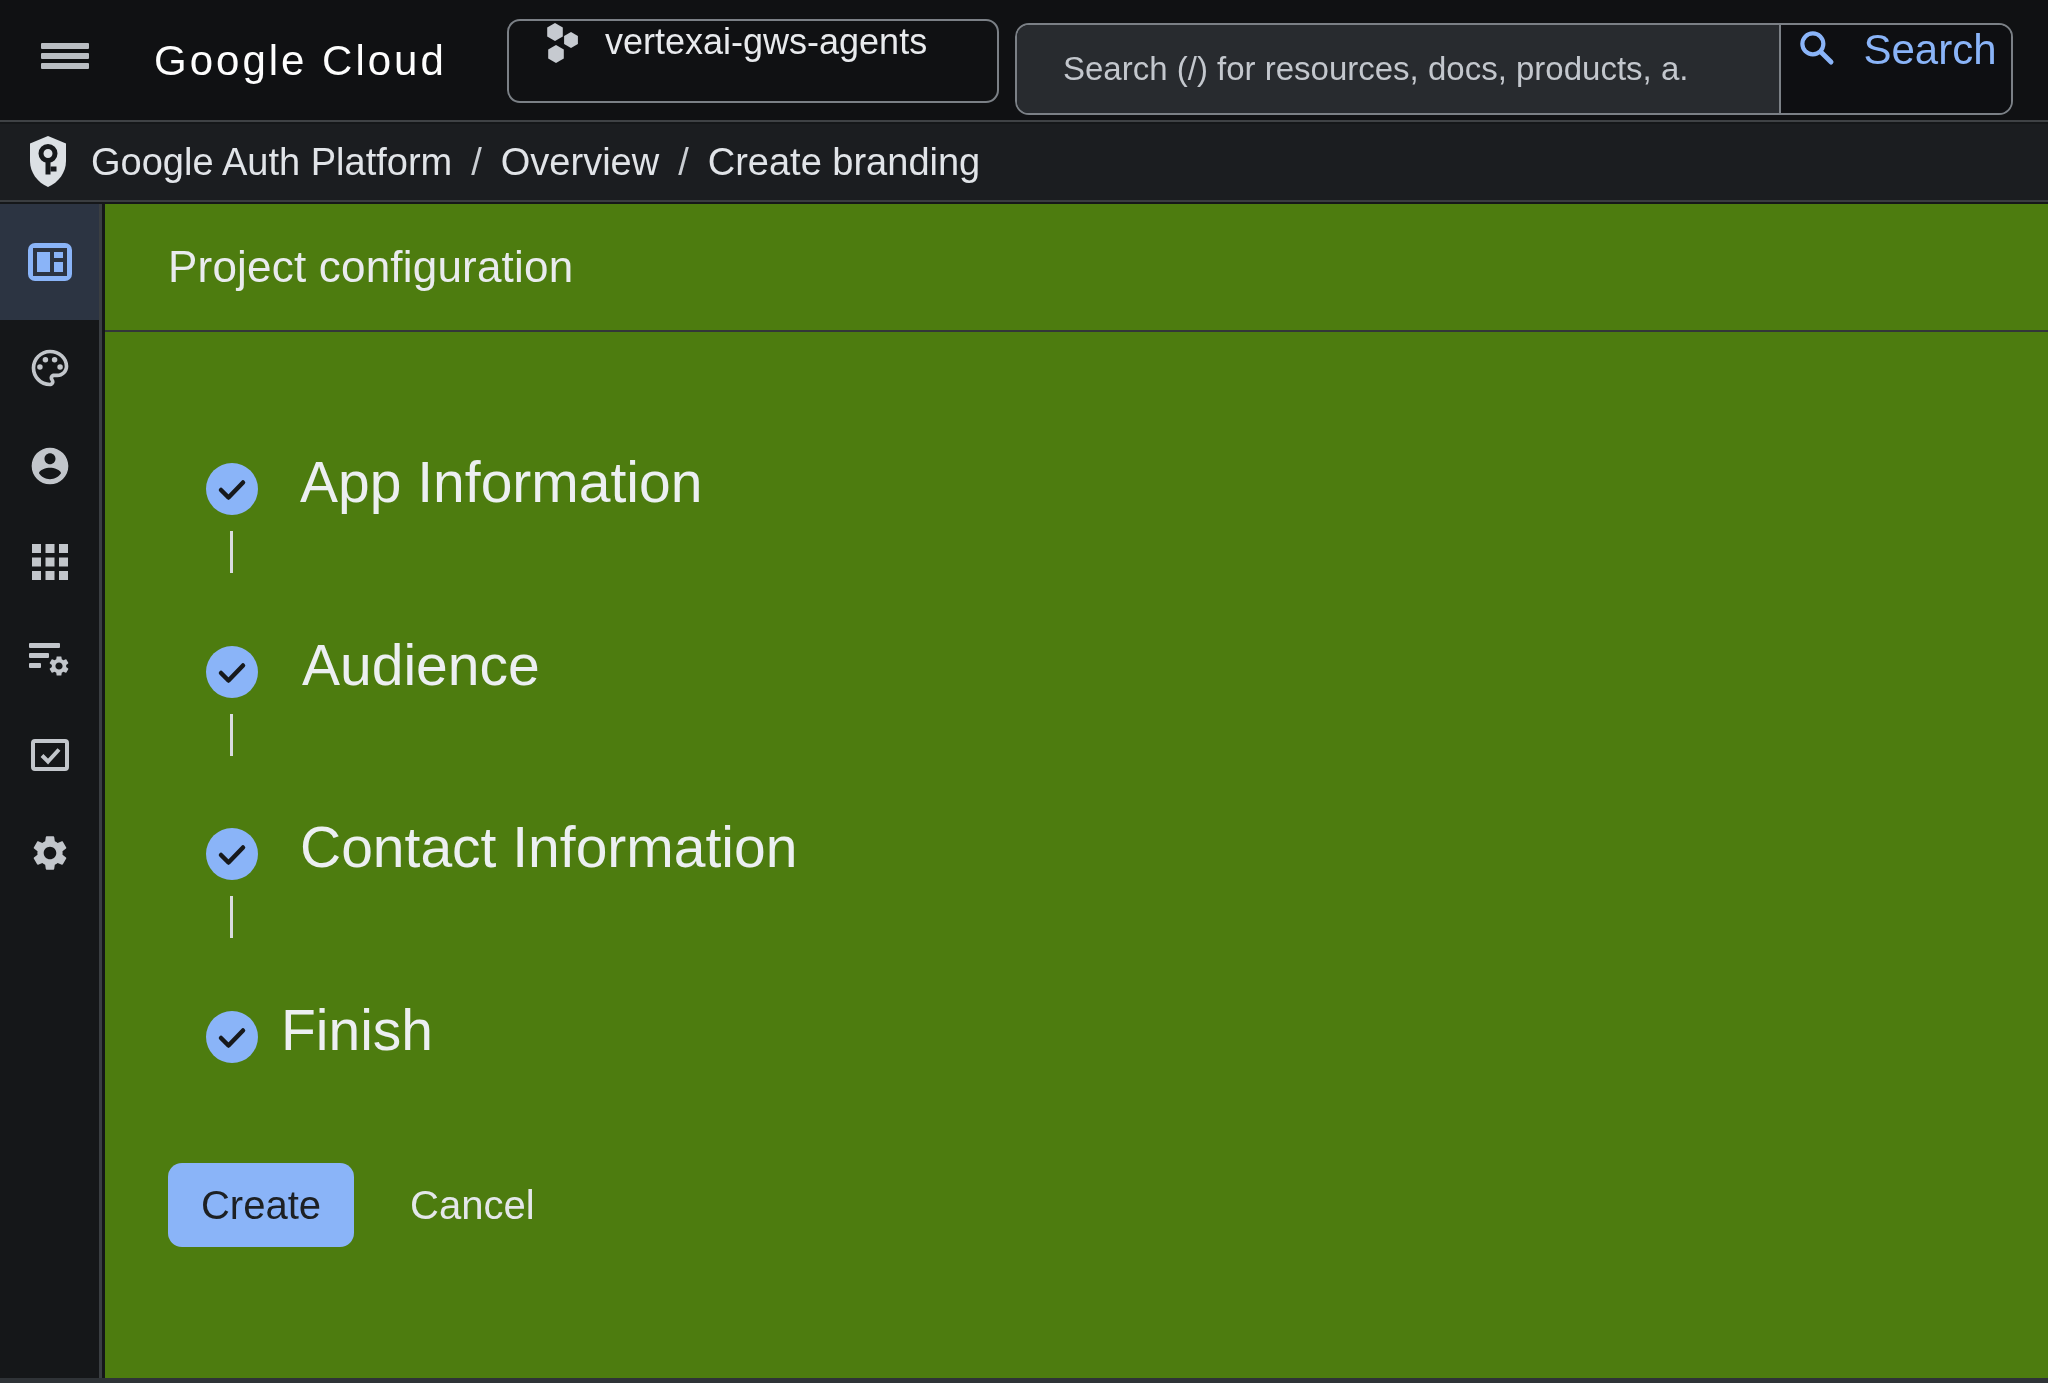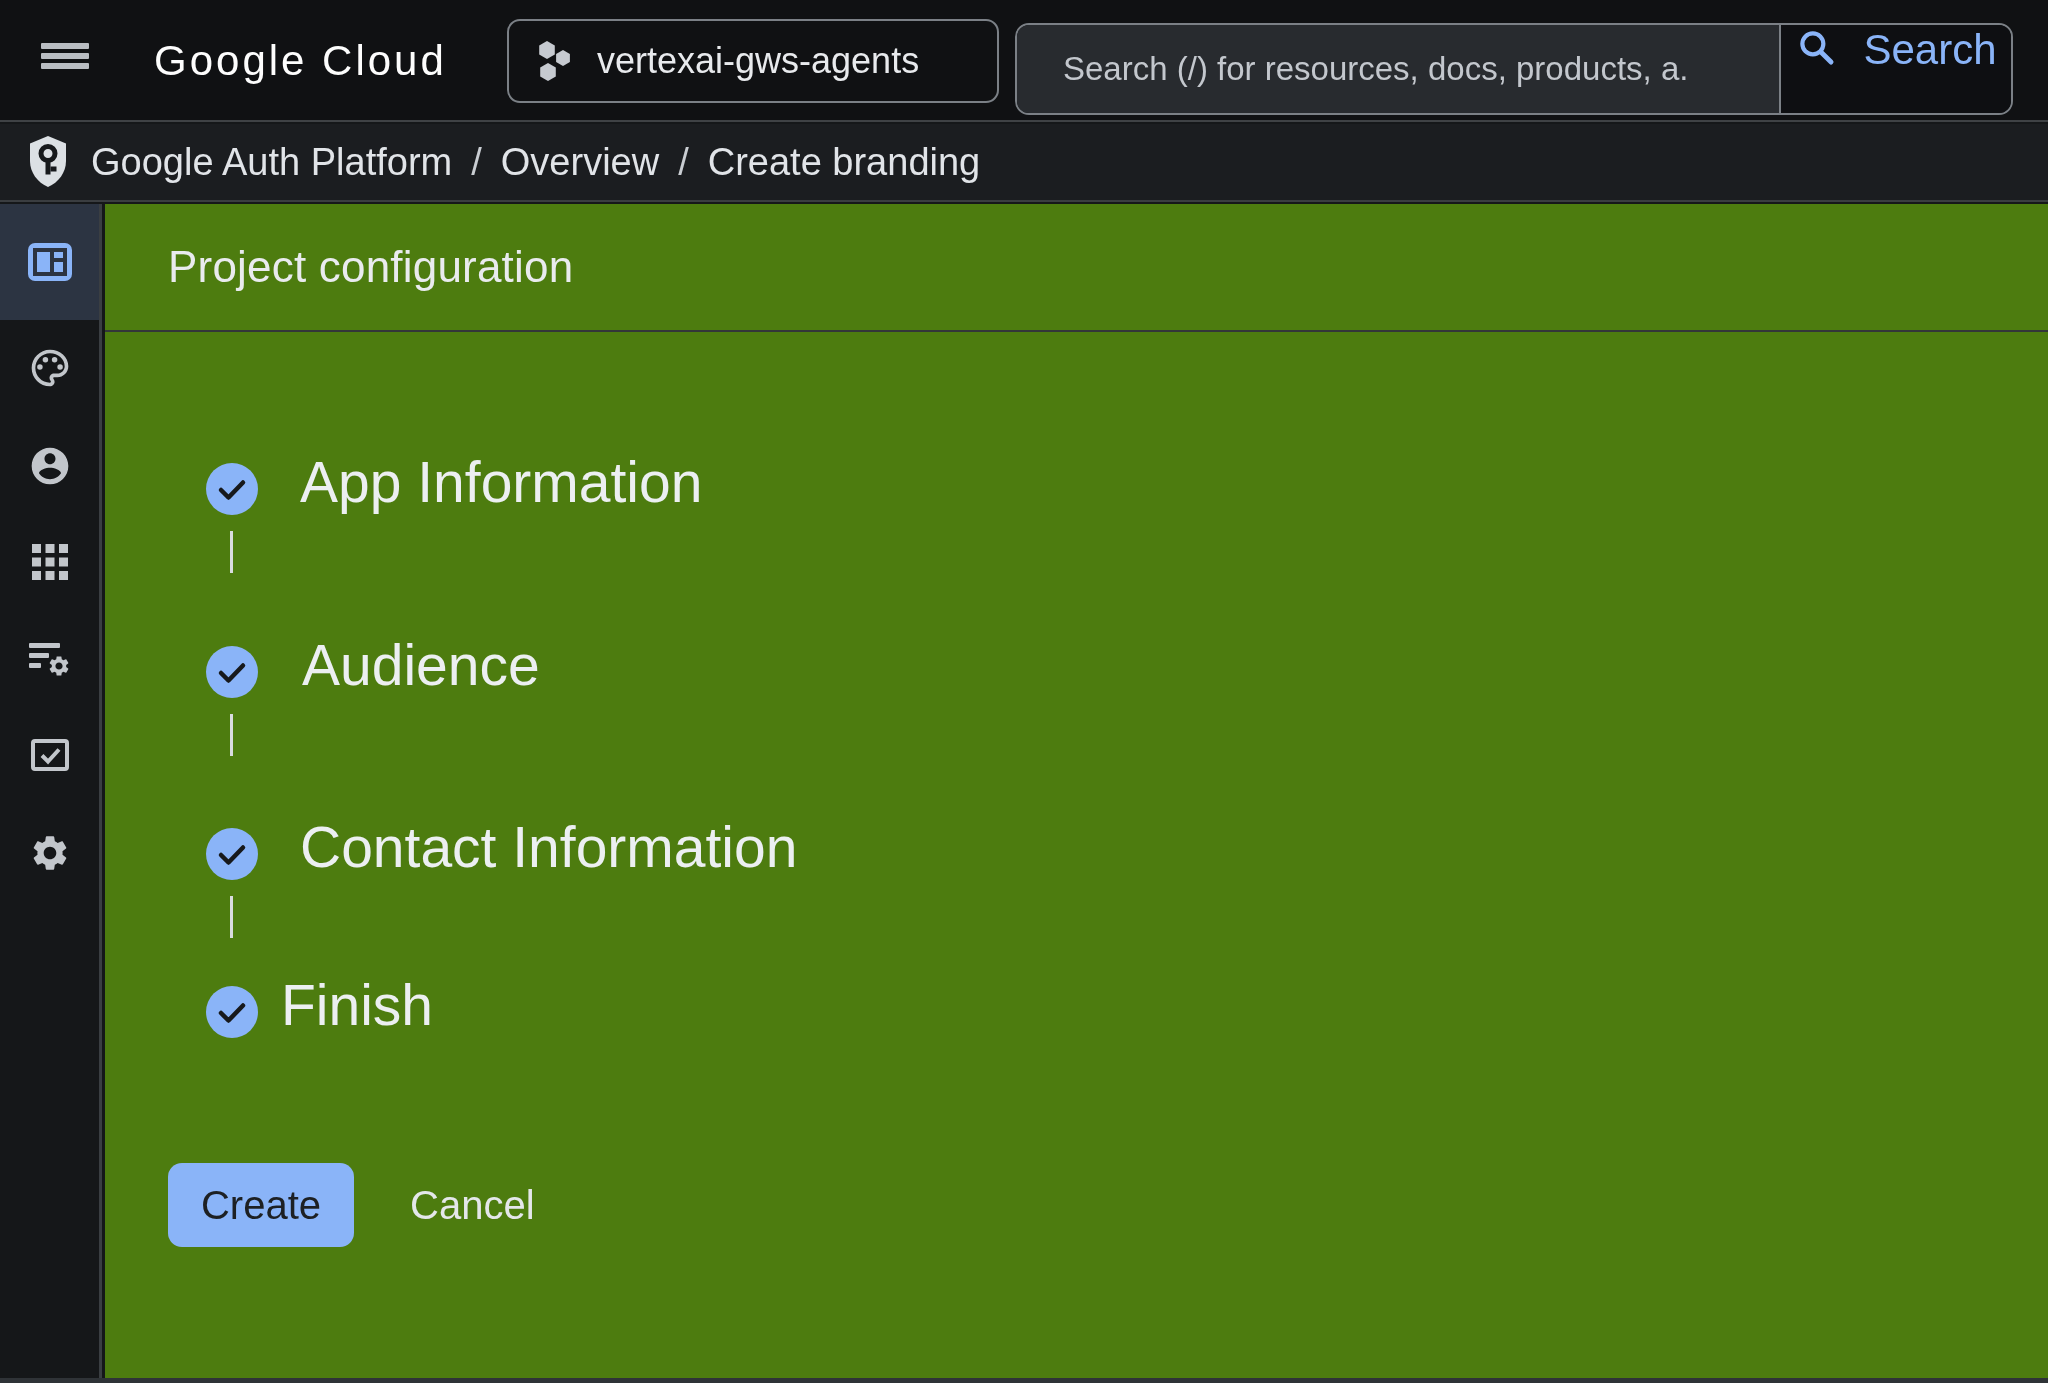--- a/index.html
+++ b/index.html
@@ -4,21 +4,21 @@
 <style>
   html,body{margin:0;padding:0;background:#000;}
   *{box-sizing:border-box;font-family:"Liberation Sans",sans-serif;}
   .screen{position:relative;width:2048px;height:1383px;background:#151719;overflow:hidden;}
 
   
   .topbar{position:absolute;top:0;left:0;width:100%;height:122px;background:#101113;border-bottom:2px solid #3f4245;}
   .hamburger{position:absolute;left:41px;top:43px;width:48px;height:36px;display:flex;flex-direction:column;justify-content:flex-start;gap:4px;cursor:pointer;background:none;border:none;padding:0;}
   .hamburger span{display:block;width:48px;height:6px;background:#b9bdc2;border-radius:1px;}
   .logo{position:absolute;left:154px;top:0;height:122px;display:flex;align-items:center;font-size:42px;letter-spacing:3px;font-weight:500;color:#fdfdfd;white-space:nowrap;}
-  .proj-select{position:absolute;left:507px;top:19px;width:492px;height:84px;border:2px solid #7b8086;border-radius:13px;display:flex;align-items:center;padding-left:26px;gap:24px;background:transparent;cursor:pointer;}
+  .proj-select{position:absolute;left:507px;top:19px;width:492px;height:84px;border:2px solid #7b8086;border-radius:13px;display:flex;align-items:flex-start;padding-left:34px;gap:24px;background:transparent;cursor:pointer;}
   .proj-label{font-size:36px;color:#e8eaed;white-space:nowrap;}
   .search-wrap{position:absolute;left:1015px;top:23px;width:998px;height:92px;border:2px solid #7b8086;border-radius:14px;display:flex;overflow:hidden;}
   .search-field{flex:1;background:#282b2f;display:flex;align-items:center;padding:0 10px 0 46px;min-width:0;}
   .search-field input{width:100%;background:transparent;border:none;outline:none;font-size:33px;color:#e8eaed;padding:0;white-space:nowrap;overflow:hidden;}
   .search-field input::placeholder{color:#c3c7cd;opacity:1;}
   .search-btn{width:232px;background:#0e0f12;border:none;border-left:2px solid #7b8086;display:flex;align-items:flex-start;justify-content:center;gap:26px;cursor:pointer;}
   .search-btn .lbl{font-size:42px;font-weight:500;color:#8ab4f8;}
 
   
   .crumbbar{position:absolute;top:124px;left:0;width:100%;height:78px;background:#1b1d20;border-bottom:2px solid #3a3d40;display:flex;align-items:center;padding-left:26px;gap:21px;}
@@ -209,21 +209,21 @@
       <span class="step-circle">
         <svg width="52" height="52" viewBox="0 0 52 52">
           <circle cx="26" cy="26" r="26" fill="#8ab4f8"></circle>
           <path d="M15 27l7.5 7.5L37 19.5" fill="none" stroke="#17191c" stroke-width="4.5" stroke-linecap="round" stroke-linejoin="round"></path>
         </svg>
       </span>
       <span class="step-label">Contact Information</span>
     </div>
     <div class="connector" style="top:692px;"></div>
 
-    <div class="step" style="top:776px;gap:23px;">
+    <div class="step" style="top:801px;gap:23px;">
       <span class="step-circle">
         <svg width="52" height="52" viewBox="0 0 52 52">
           <circle cx="26" cy="26" r="26" fill="#8ab4f8"></circle>
           <path d="M15 27l7.5 7.5L37 19.5" fill="none" stroke="#17191c" stroke-width="4.5" stroke-linecap="round" stroke-linejoin="round"></path>
         </svg>
       </span>
       <span class="step-label">Finish</span>
     </div>
 
     <button class="create-btn">Create</button>

